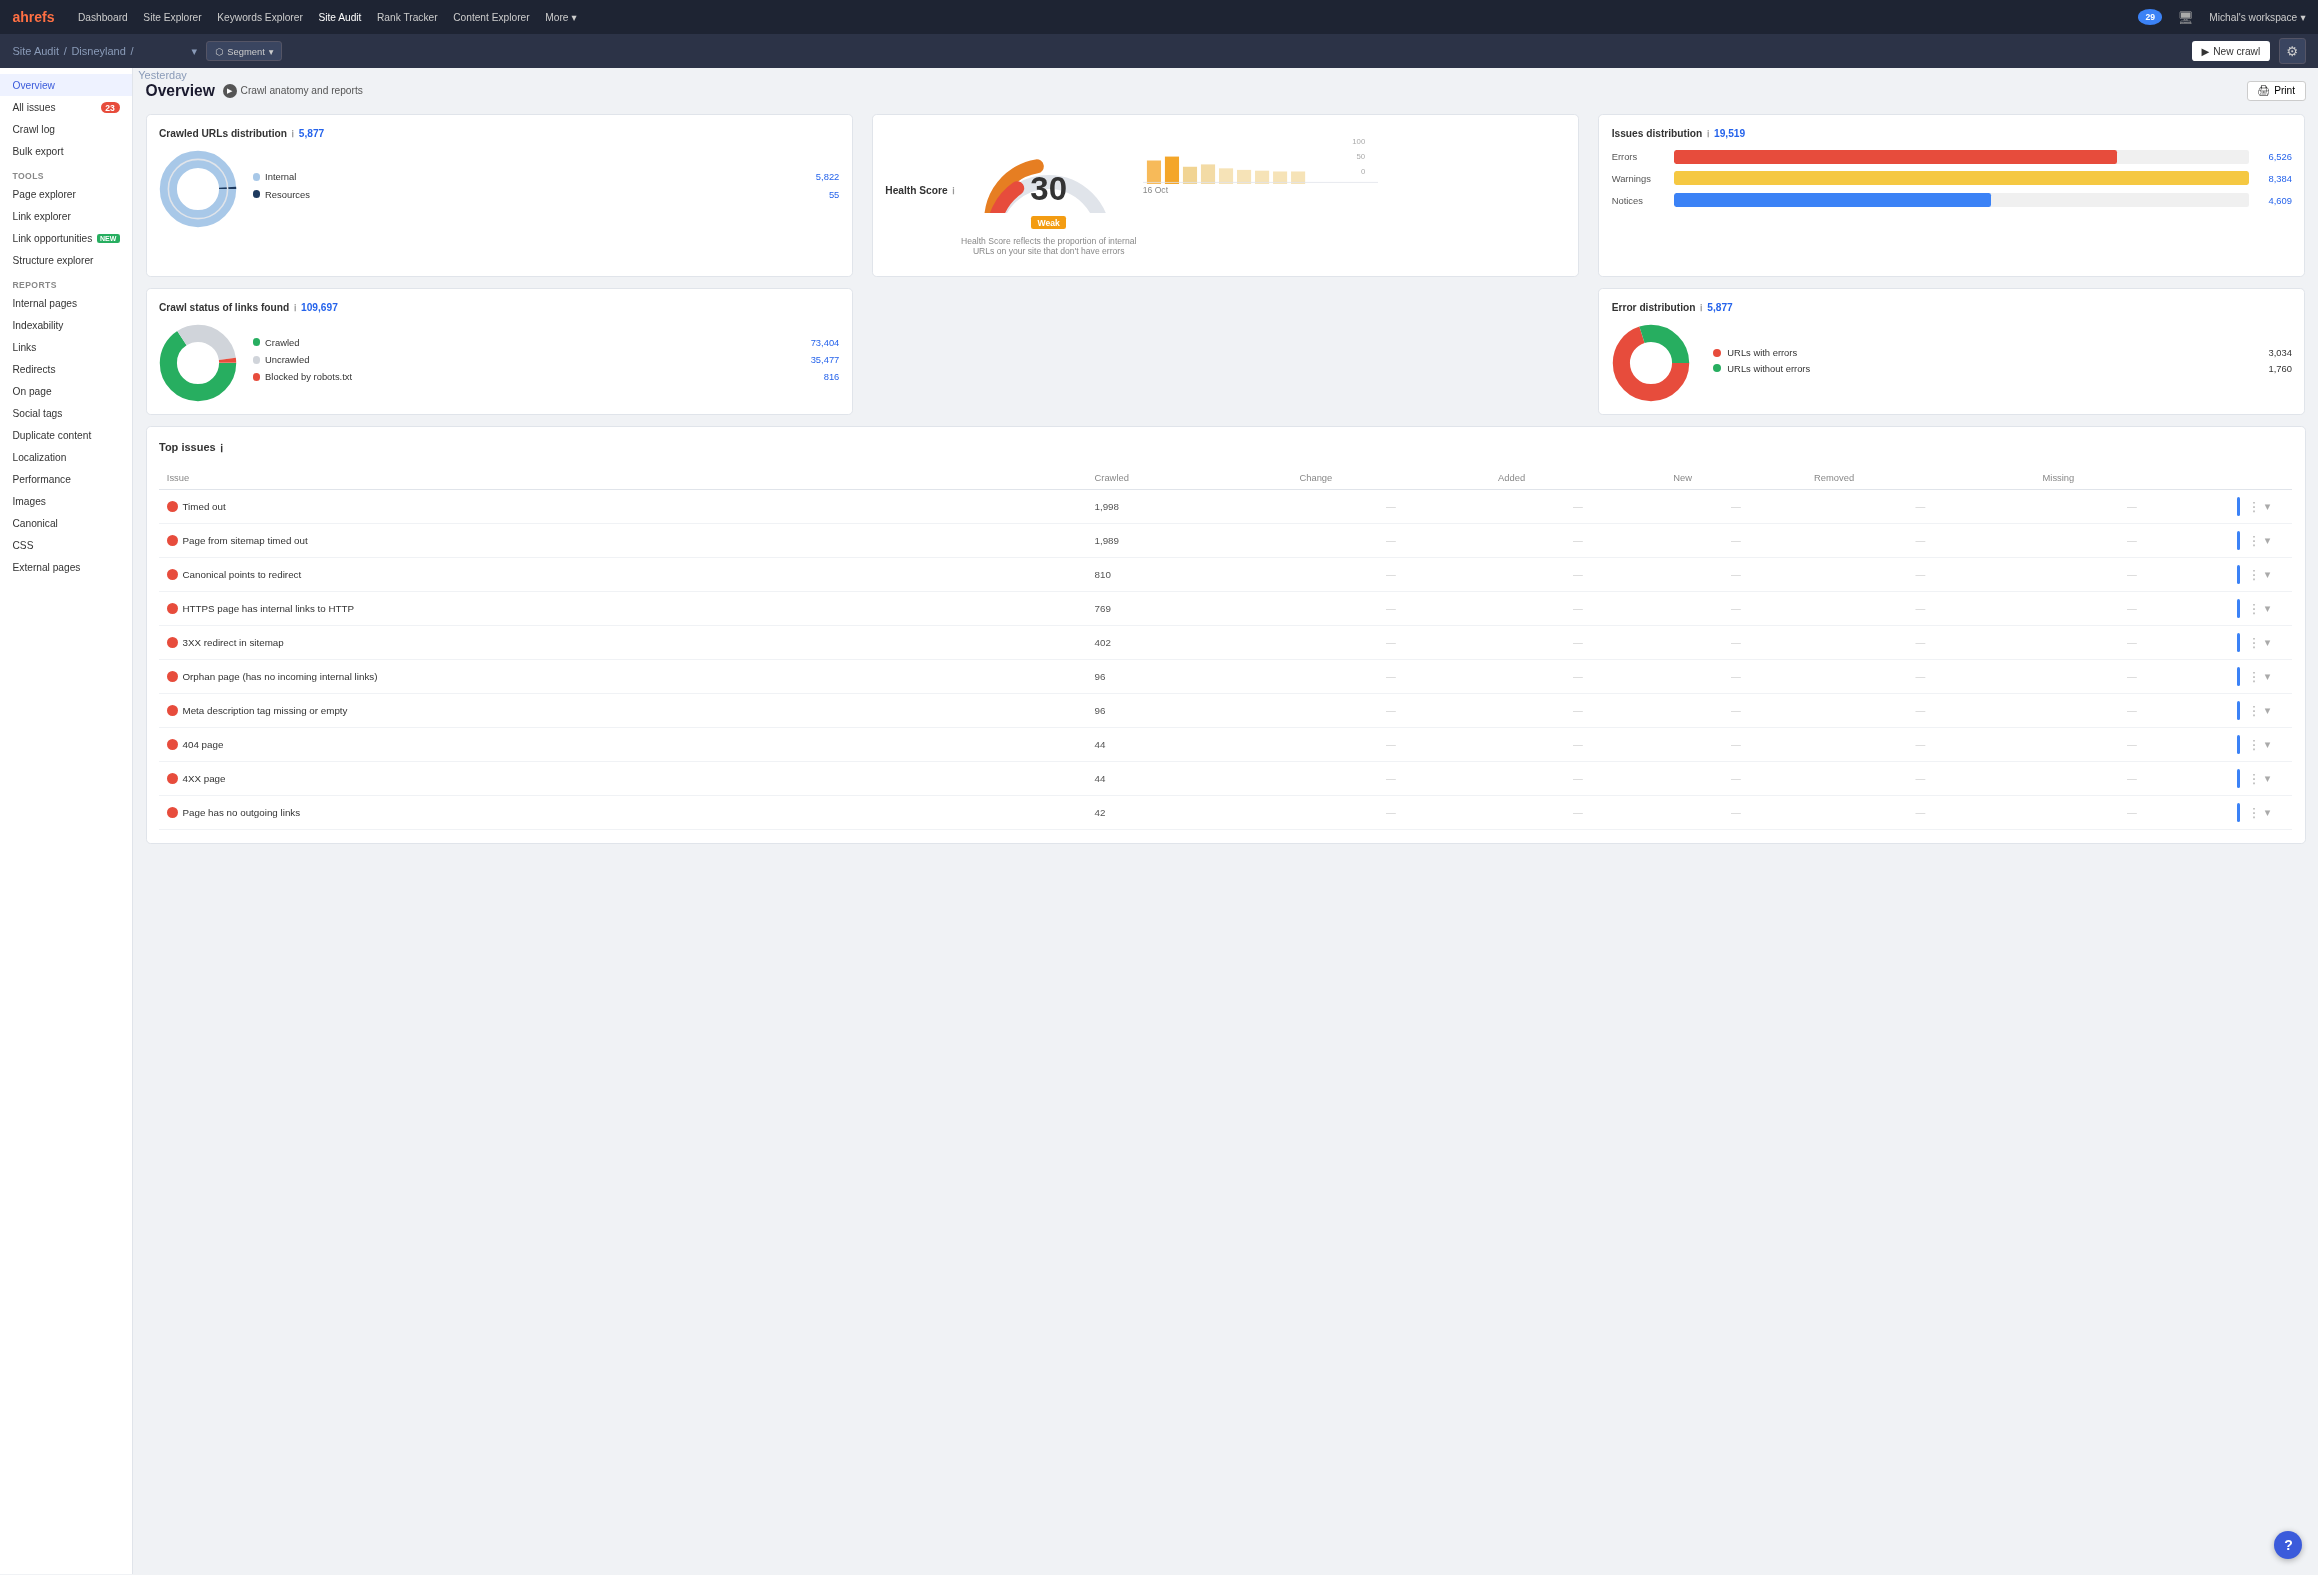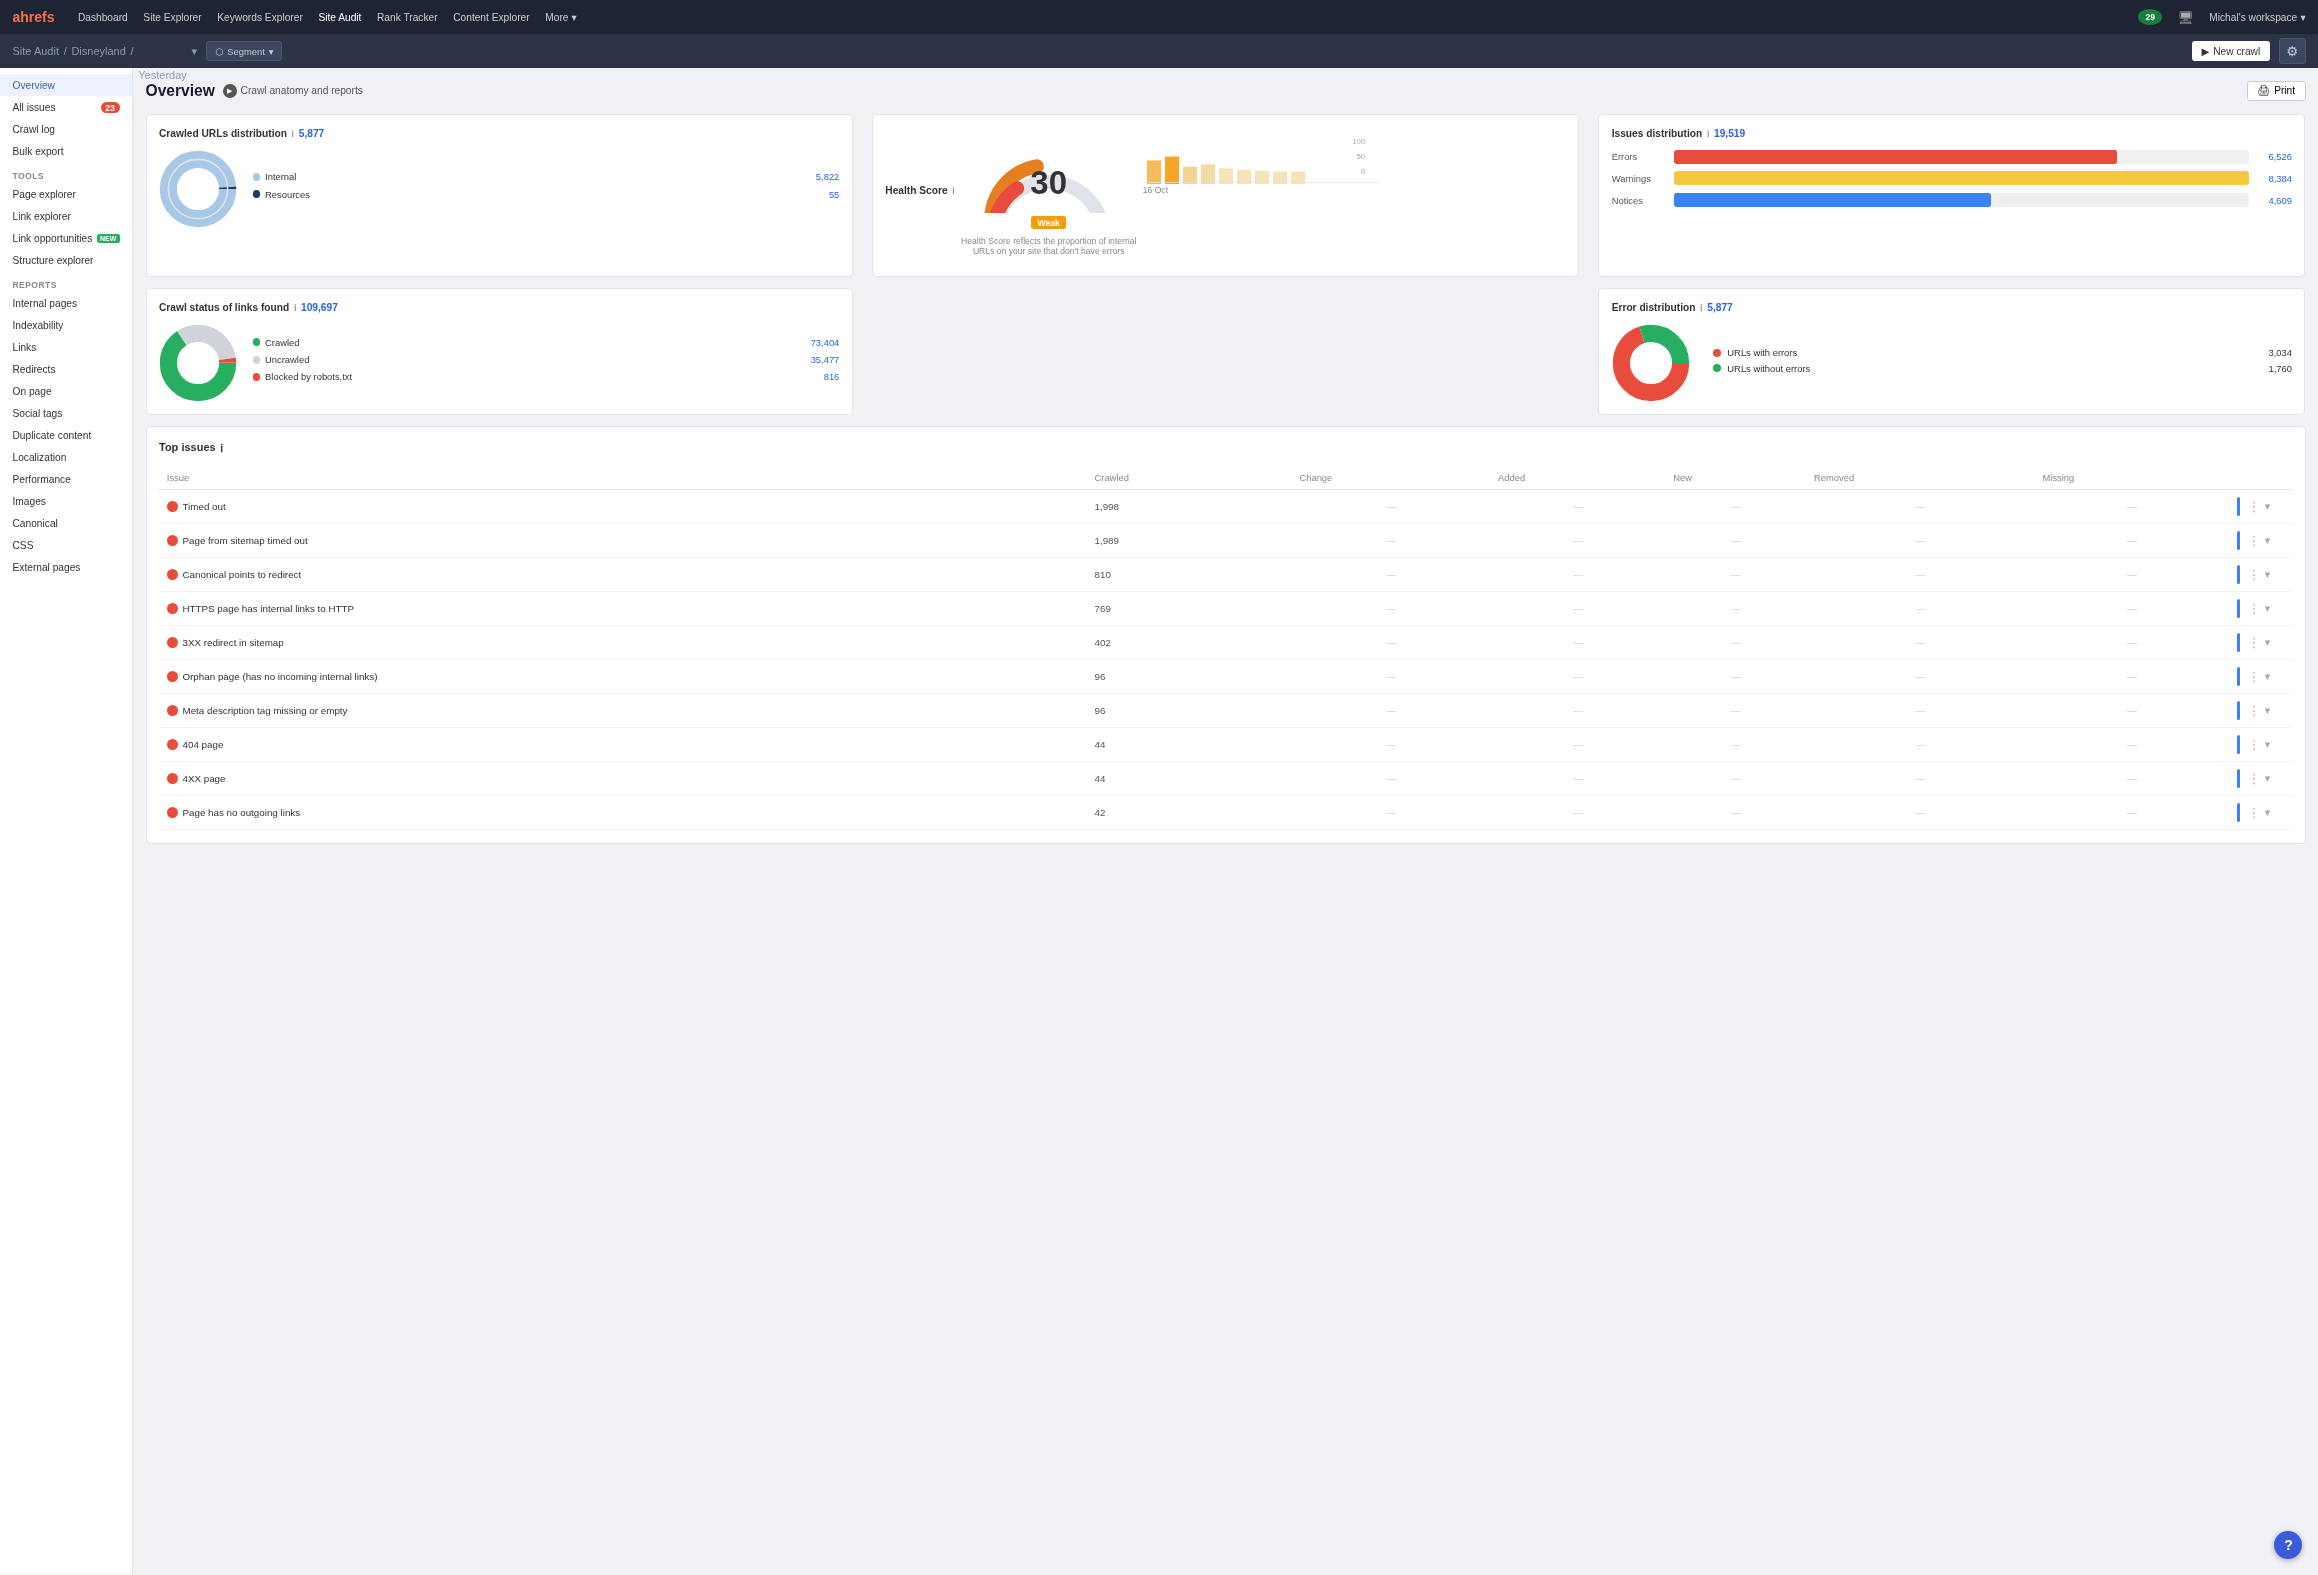--- a/index.html
+++ b/index.html
@@ -4,21 +4,21 @@
   <style>
     * { box-sizing: border-box; margin: 0; padding: 0; }
     body { font-family: -apple-system, BlinkMacSystemFont, 'Segoe UI', sans-serif; font-size: 10.2px; background: #f0f2f5; color: #333; }
 
     
     .top-nav { background: #1e2433; display: flex; align-items: center; padding: 0 12.5px; height: 34px; color: #ccc; gap: 15.6px; }
     .top-nav .logo { color: #ff7043; font-weight: 900; font-size: 14px; margin-right: 7.8px; }
     .top-nav a { color: #ccc; text-decoration: none; font-size: 10.2px; white-space: nowrap; }
     .top-nav a.active { color: #fff; }
     .top-nav .spacer { flex: 1; }
-    .top-nav .notif-btn { background: #15803d; color: #fff; border-radius: 50%; width: 24px; height: 15.6px; display: flex; align-items: center; justify-content: center; font-size: 8.6px; font-weight: bold; }
+    .top-nav .notif-btn { background: #3b82f6; color: #fff; border-radius: 50%; width: 24px; height: 15.6px; display: flex; align-items: center; justify-content: center; font-size: 8.6px; font-weight: bold; }
     .top-nav .workspace { color: #ccc; font-size: 10.2px; display: flex; align-items: flex-start; gap: 3.1px; }
 
     
     .sub-nav { background: #2c3347; display: flex; align-items: center; padding: 0 12.5px; height: 34px; color: #ccc; gap: 9.4px; }
     .sub-nav .breadcrumb { color: #fff; font-size: 11px; display: flex; align-items: center; gap: 4.7px; }
     .sub-nav .breadcrumb span { color: #8a9bb8; }
     .sub-nav .segment-btn { background: #3a4560; border: 0.8px solid #556; border-radius: 3.1px; color: #ccc; padding: 3.1px 7.8px; font-size: 9.4px; display: flex; align-items: center; gap: 3.9px; cursor: pointer; }
     .sub-nav .spacer { flex: 1; }
     .sub-nav .new-crawl-btn { background: #fff; color: #333; border: none; border-radius: 3.1px; padding: 4.7px 9.4px; font-size: 10.2px; display: flex; align-items: center; gap: 3.9px; cursor: pointer; font-weight: 500; }
     .sub-nav .settings-btn { background: #3a4560; border: 0.8px solid #556; border-radius: 3.1px; color: #ccc; padding: 4.7px 6.3px; cursor: pointer; }
@@ -284,21 +284,21 @@
         <div class="health-score-container">
 
           <div style="position:relative;width:141px;height:78px;overflow:hidden;">
             <svg width="141" height="141" viewBox="0 0 180 180" style="position:absolute;top:0;left:0;">
 
               <path d="M 20 130 A 70 70 0 0 1 160 130" fill="none" stroke="#e0e4ea" stroke-width="18" stroke-linecap="round"></path>
 
               <path d="M 20 130 A 70 70 0 0 1 75 40" fill="none" stroke="#e67e22" stroke-width="18" stroke-linecap="round"></path>
               <path d="M 20 130 A 70 70 0 0 1 50 68" fill="none" stroke="#e74c3c" stroke-width="18" stroke-linecap="round"></path>
             </svg>
-            <div style="position:absolute;bottom:14px;left:50%;transform:translateX(-50%);">
+            <div style="position:absolute;bottom:8px;left:50%;transform:translateX(-50%);">
               <div class="health-number">30</div>
             </div>
           </div>
           <div class="health-badge">Weak</div>
           <div class="health-desc">Health Score reflects the proportion of internal URLs on your site that don't have errors</div>
         </div>
 
         <div class="mini-chart">
           <div class="mini-chart-area">
             <svg width="100%" height="47" viewBox="0 0 300 60" preserveAspectRatio="none">

